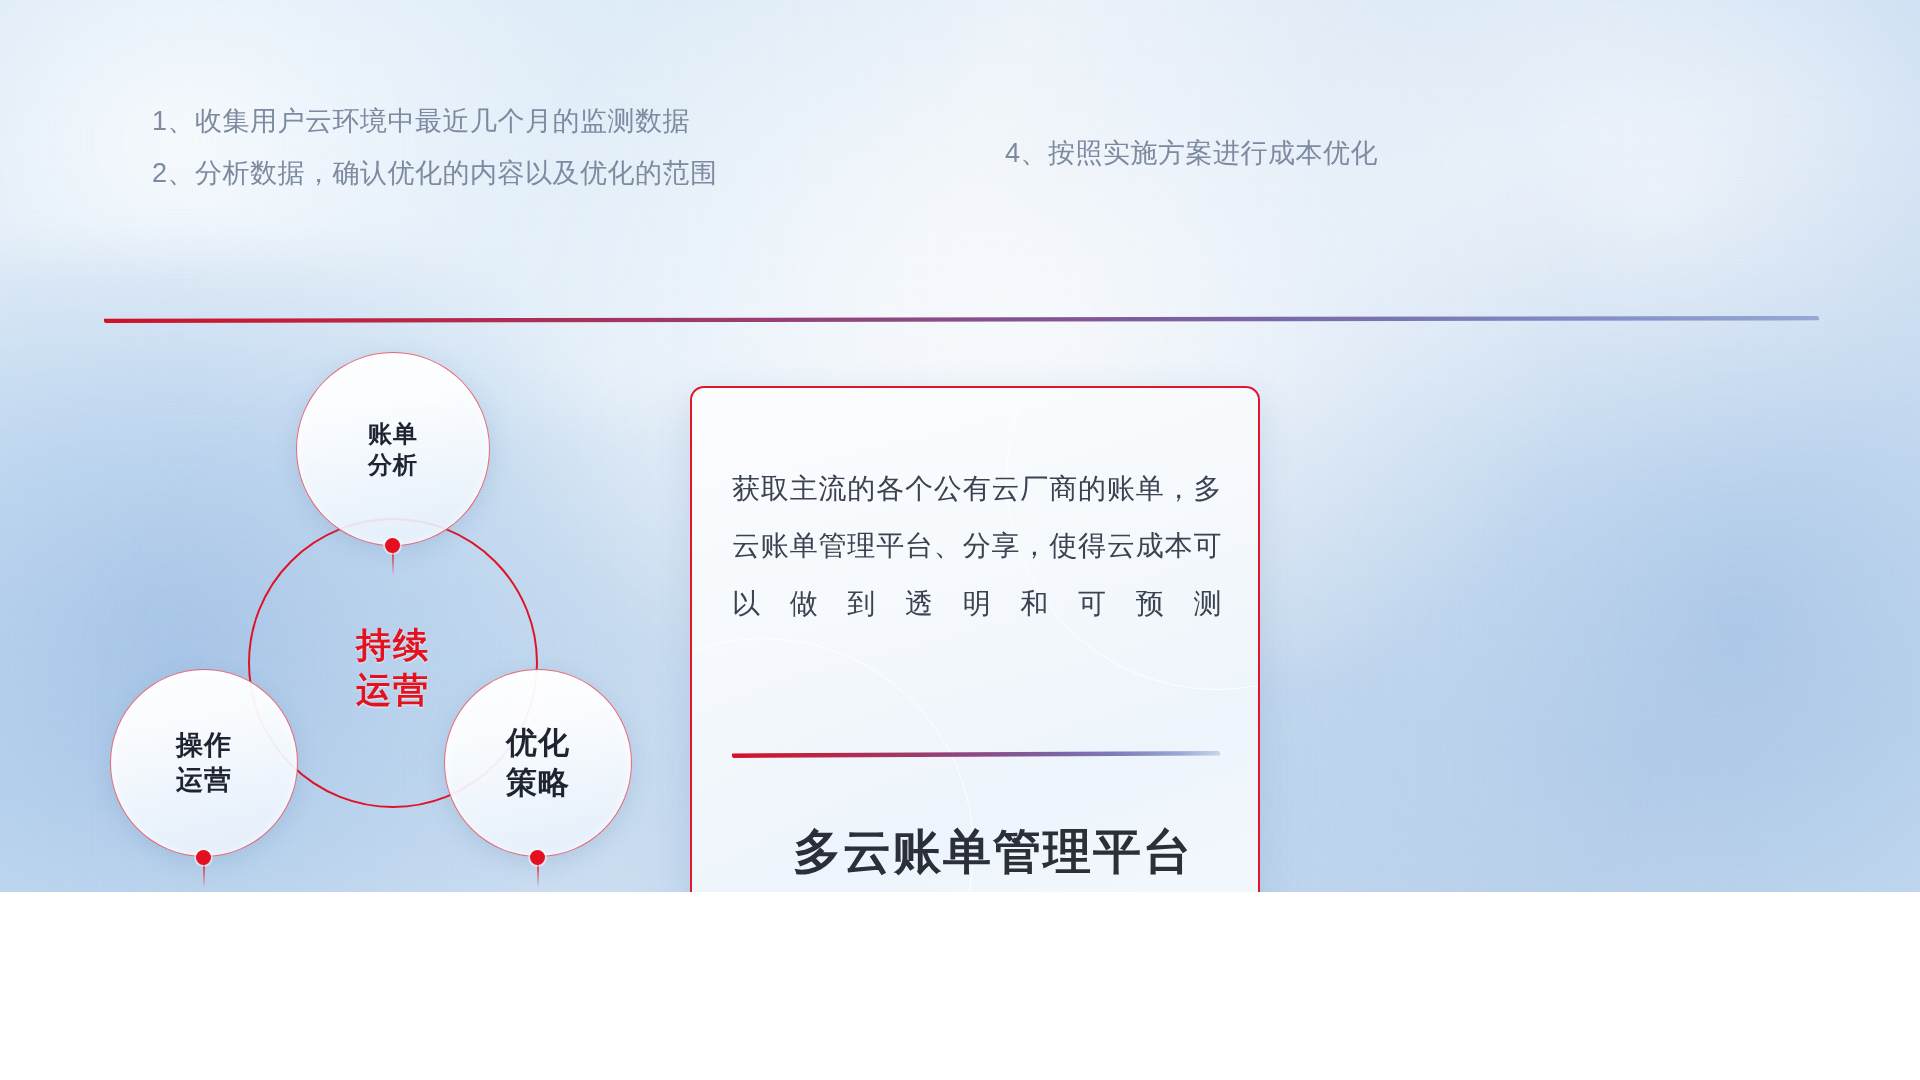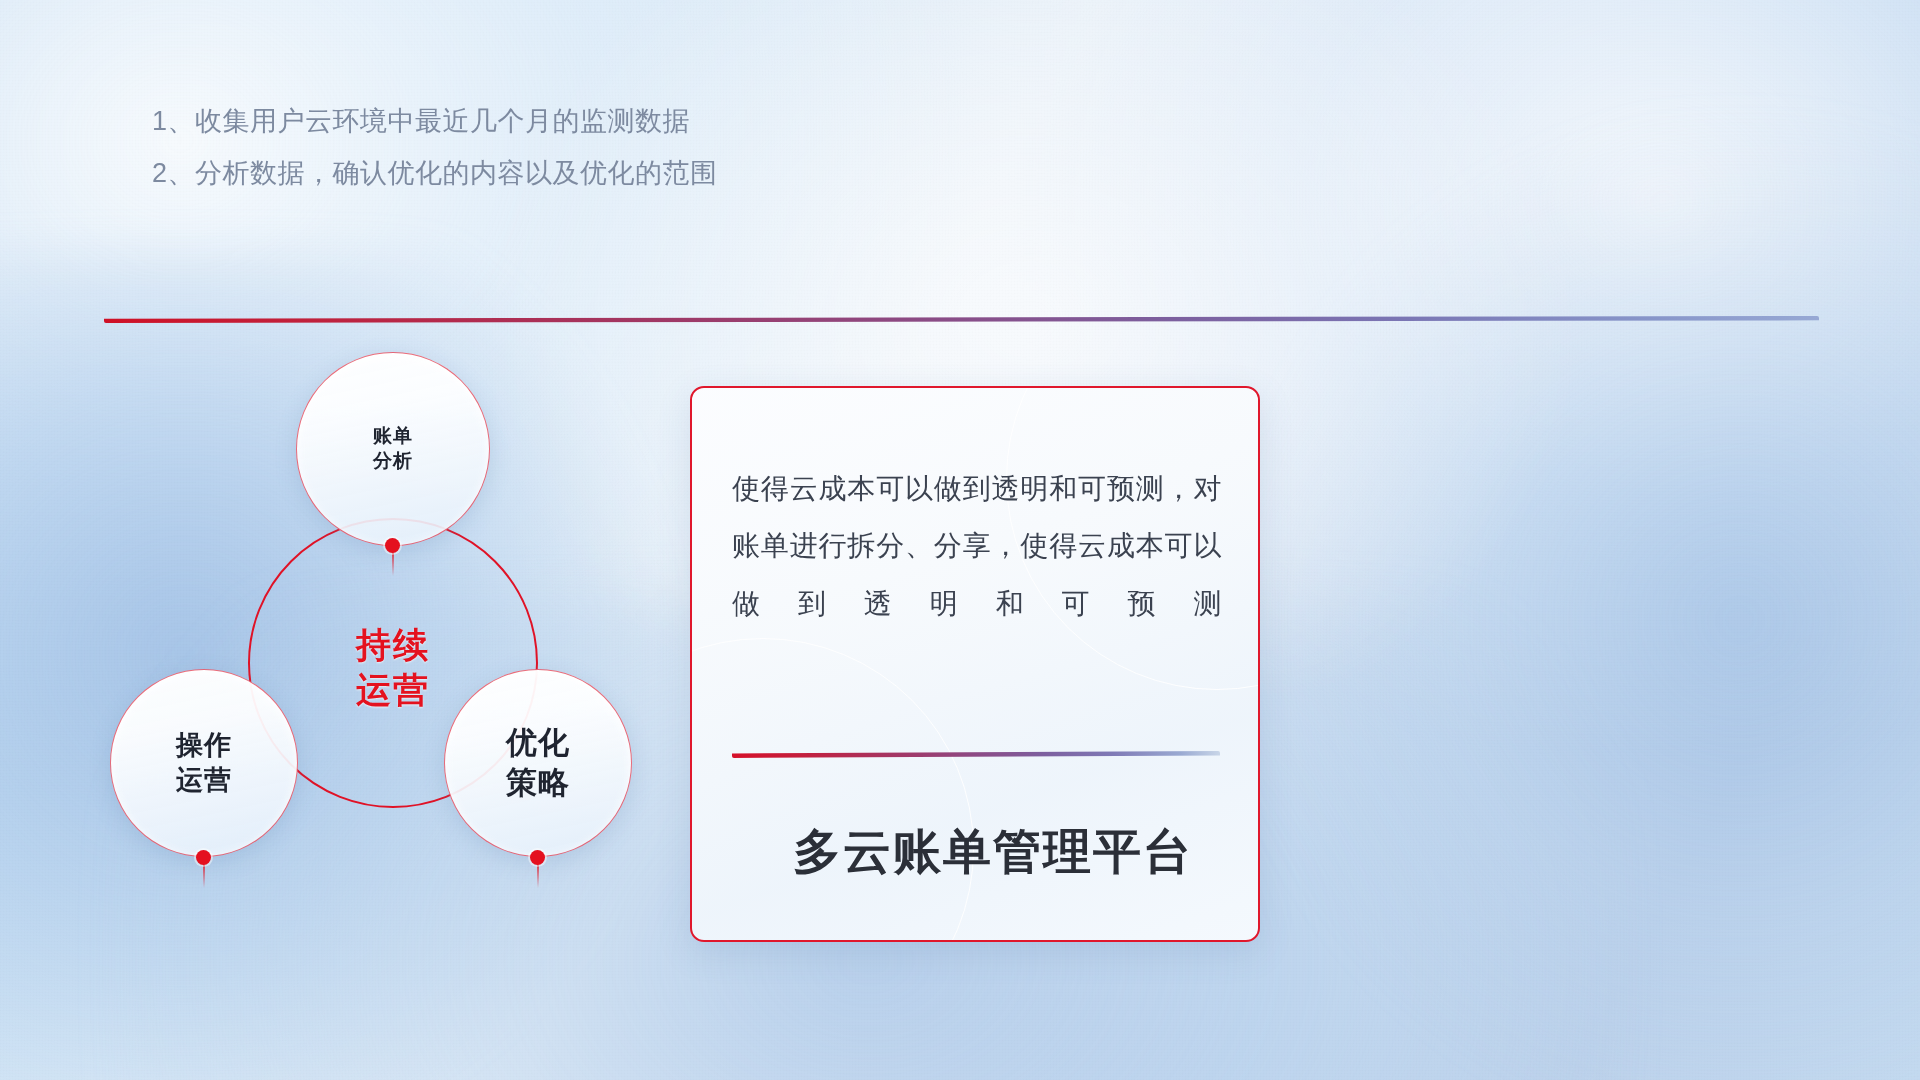--- a/index.html
+++ b/index.html
@@ -7,21 +7,21 @@
     padding: 0;
     width: 1920px;
     height: 1080px;
     overflow: hidden;
     font-family: "Liberation Sans", "DejaVu Sans", sans-serif;
   }
 
   #stage {
     position: relative;
     width: 1920px;
-    height: 1080px;
+    height: 892px;
     overflow: hidden;
     background: #fef9c3;
   }
 
   
   .bg-base {
     position: absolute; inset: 0;
     background:
       linear-gradient(118deg,
         #bcd6ee 0%,
@@ -166,21 +166,21 @@
       linear-gradient(168deg,
         rgba(255,255,255,0.97) 0%,
         rgba(253,254,255,0.95) 30%,
         rgba(243,248,253,0.92) 62%,
         rgba(229,240,251,0.90) 100%);
     box-shadow: 0 6px 22px rgba(90,128,175,0.20), inset 0 2px 10px rgba(255,255,255,0.95);
   }
   .bubble-top {
     left: 200px; top: 0px;
     width: 194px; height: 194px;
-    font-size: 19px;
+    font-size: 24px;
   }
   .bubble-bl {
     left: 14px; top: 317px;
     width: 188px; height: 188px;
     font-size: 27px;
     justify-content: center;
   }
   .bubble-br {
     left: 348px; top: 317px;
     width: 188px; height: 188px;
@@ -292,20 +292,21 @@
   <div class="bg-blue-right"></div>
   <div class="bg-white-sheen"></div>
   <div class="bg-noise"></div>
 
   <div class="bullets left">
     <div class="bullet-item">1、收集用户云环境中最近几个月的监测数据</div>
     <div class="bullet-item">2、分析数据，确认优化的内容以及优化的范围</div>
   </div>
 
   <div class="bullets right">
+    <div class="bullet-item">4、按照实施方案进行成本优化</div>
   </div>
 
   <div class="top-rule"></div>
 
   <div class="diagram">
 
     <div class="ring"></div>
 
     <div class="ring-label">
       <div>持续</div>
@@ -338,19 +339,19 @@
     <div class="tail tail-br"></div>
 
     <div class="node-dot dot-top"></div>
     <div class="node-dot dot-bl"></div>
     <div class="node-dot dot-br"></div>
   </div>
 
   <div class="card card-1">
     <div class="card-arc a1"></div>
     <div class="card-arc a2"></div>
-    <div class="card-body">使得云成本可以做到透明和可预测，对账单进行拆分、分享，使得云成本可以做到透明和可预测</div>
+    <div class="card-body">获取主流的各个公有云厂商的账单，多云账单管理平台、分享，使得云成本可以做到透明和可预测</div>
     <div class="card-divider"></div>
     <div class="card-title">多云账单管理平台</div>
   </div>
 
 
 </div>
 
 </body></html>

